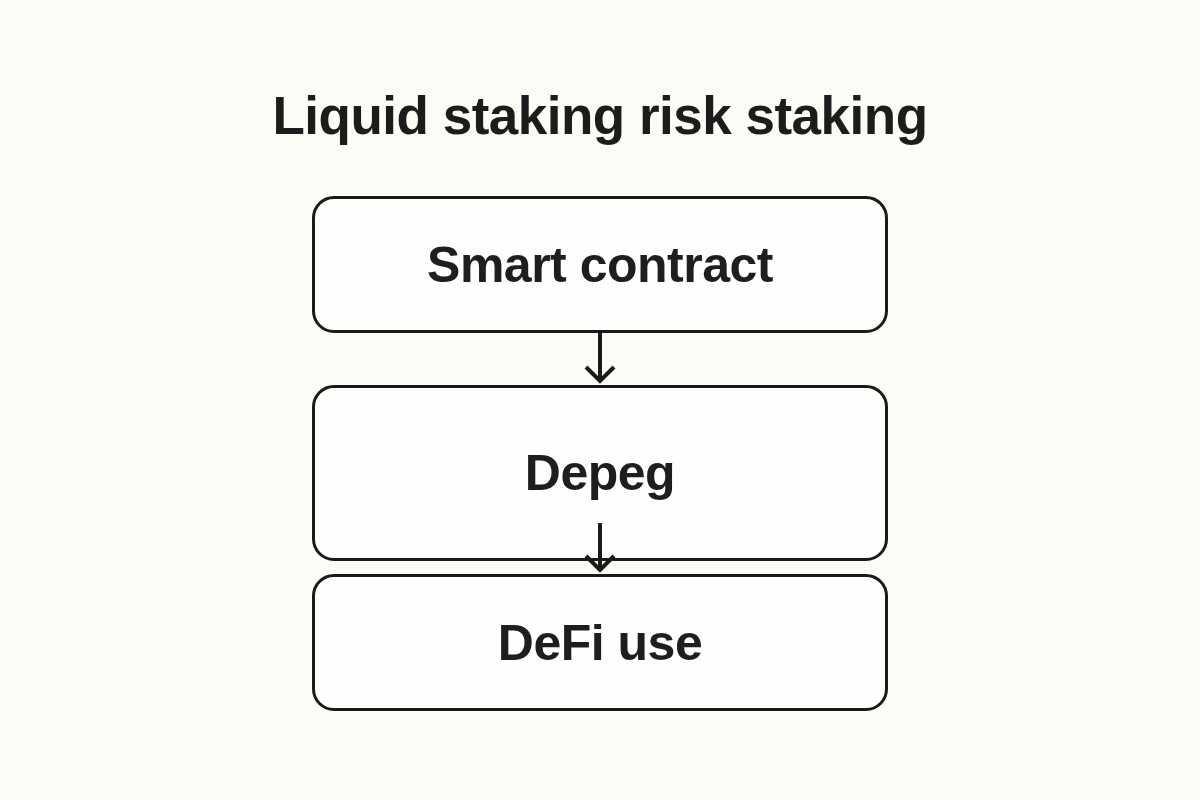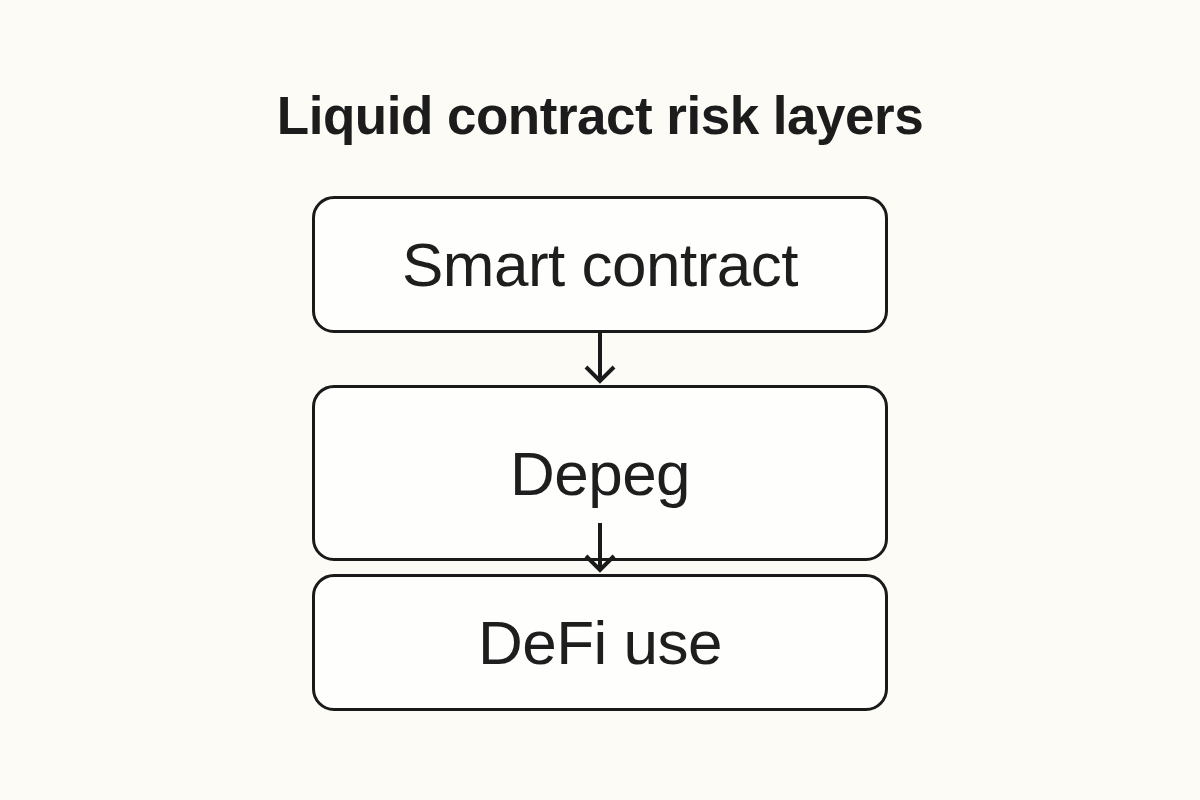--- a/index.html
+++ b/index.html
@@ -38,22 +38,22 @@
     height: 137px;
     box-sizing: border-box;
     background: #FEFEFC;
     border: 3px solid #1A1A1A;
     border-radius: 22px;
     display: flex;
     align-items: center;
     justify-content: center;
   }
   .node-label {
-    font-size: 62px;
-    font-weight: normal;
+    font-size: 50px;
+    font-weight: bold;
     color: #1E1E1E;
     letter-spacing: -0.5px;
     white-space: nowrap;
   }
   #node-smart-contract { top: 196px; }
   #node-depeg          { top: 385px; height: 176px; }
   #node-defi-use       { top: 574px; }
   .arrow {
     position: absolute;
     left: 580px;
@@ -72,21 +72,21 @@
     fill: none;
     stroke-linecap: butt;
     stroke-linejoin: miter;
   }
 </style>
 </head>
 <body>
 
 <div class="canvas">
 
-  <div class="diagram-title">Liquid contract risk layers</div>
+  <div class="diagram-title">Liquid staking risk staking</div>
 
   <div class="node" id="node-smart-contract">
     <span class="node-label">Smart contract</span>
   </div>
 
   <div class="arrow" id="arrow-1">
     <svg viewBox="0 0 40 52" preserveAspectRatio="none" aria-hidden="true">
       <line x1="20" y1="0" x2="20" y2="48"></line>
       <polyline points="6,34 20,48 34,34"></polyline>
     </svg>

